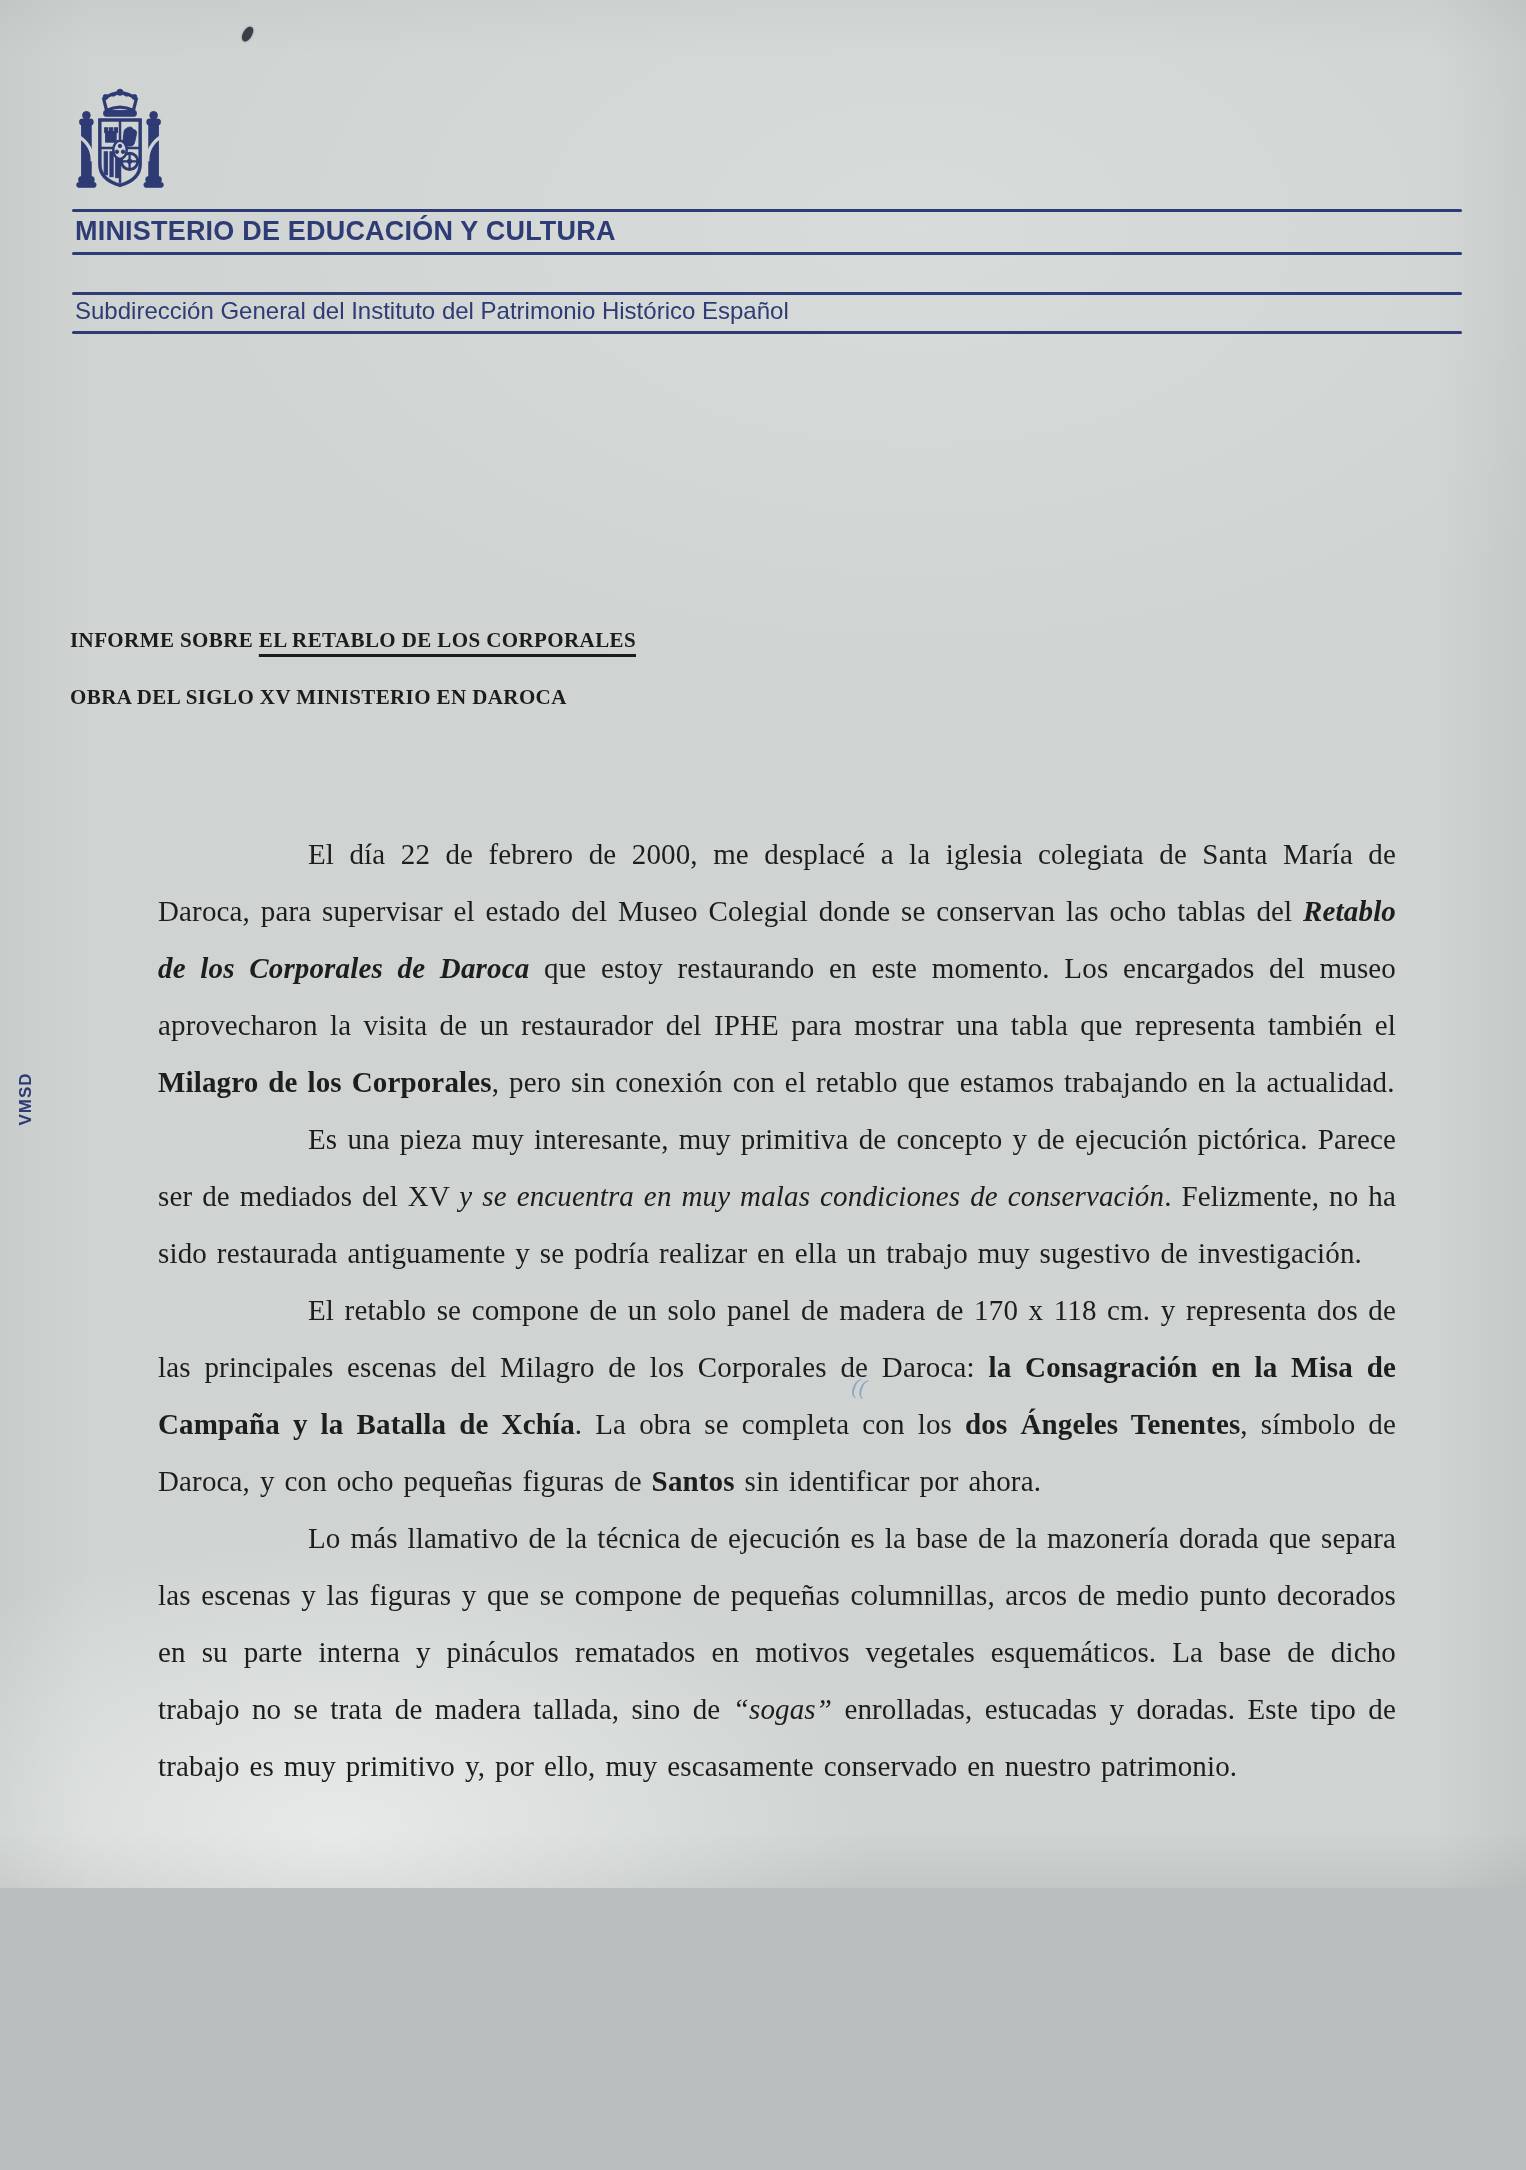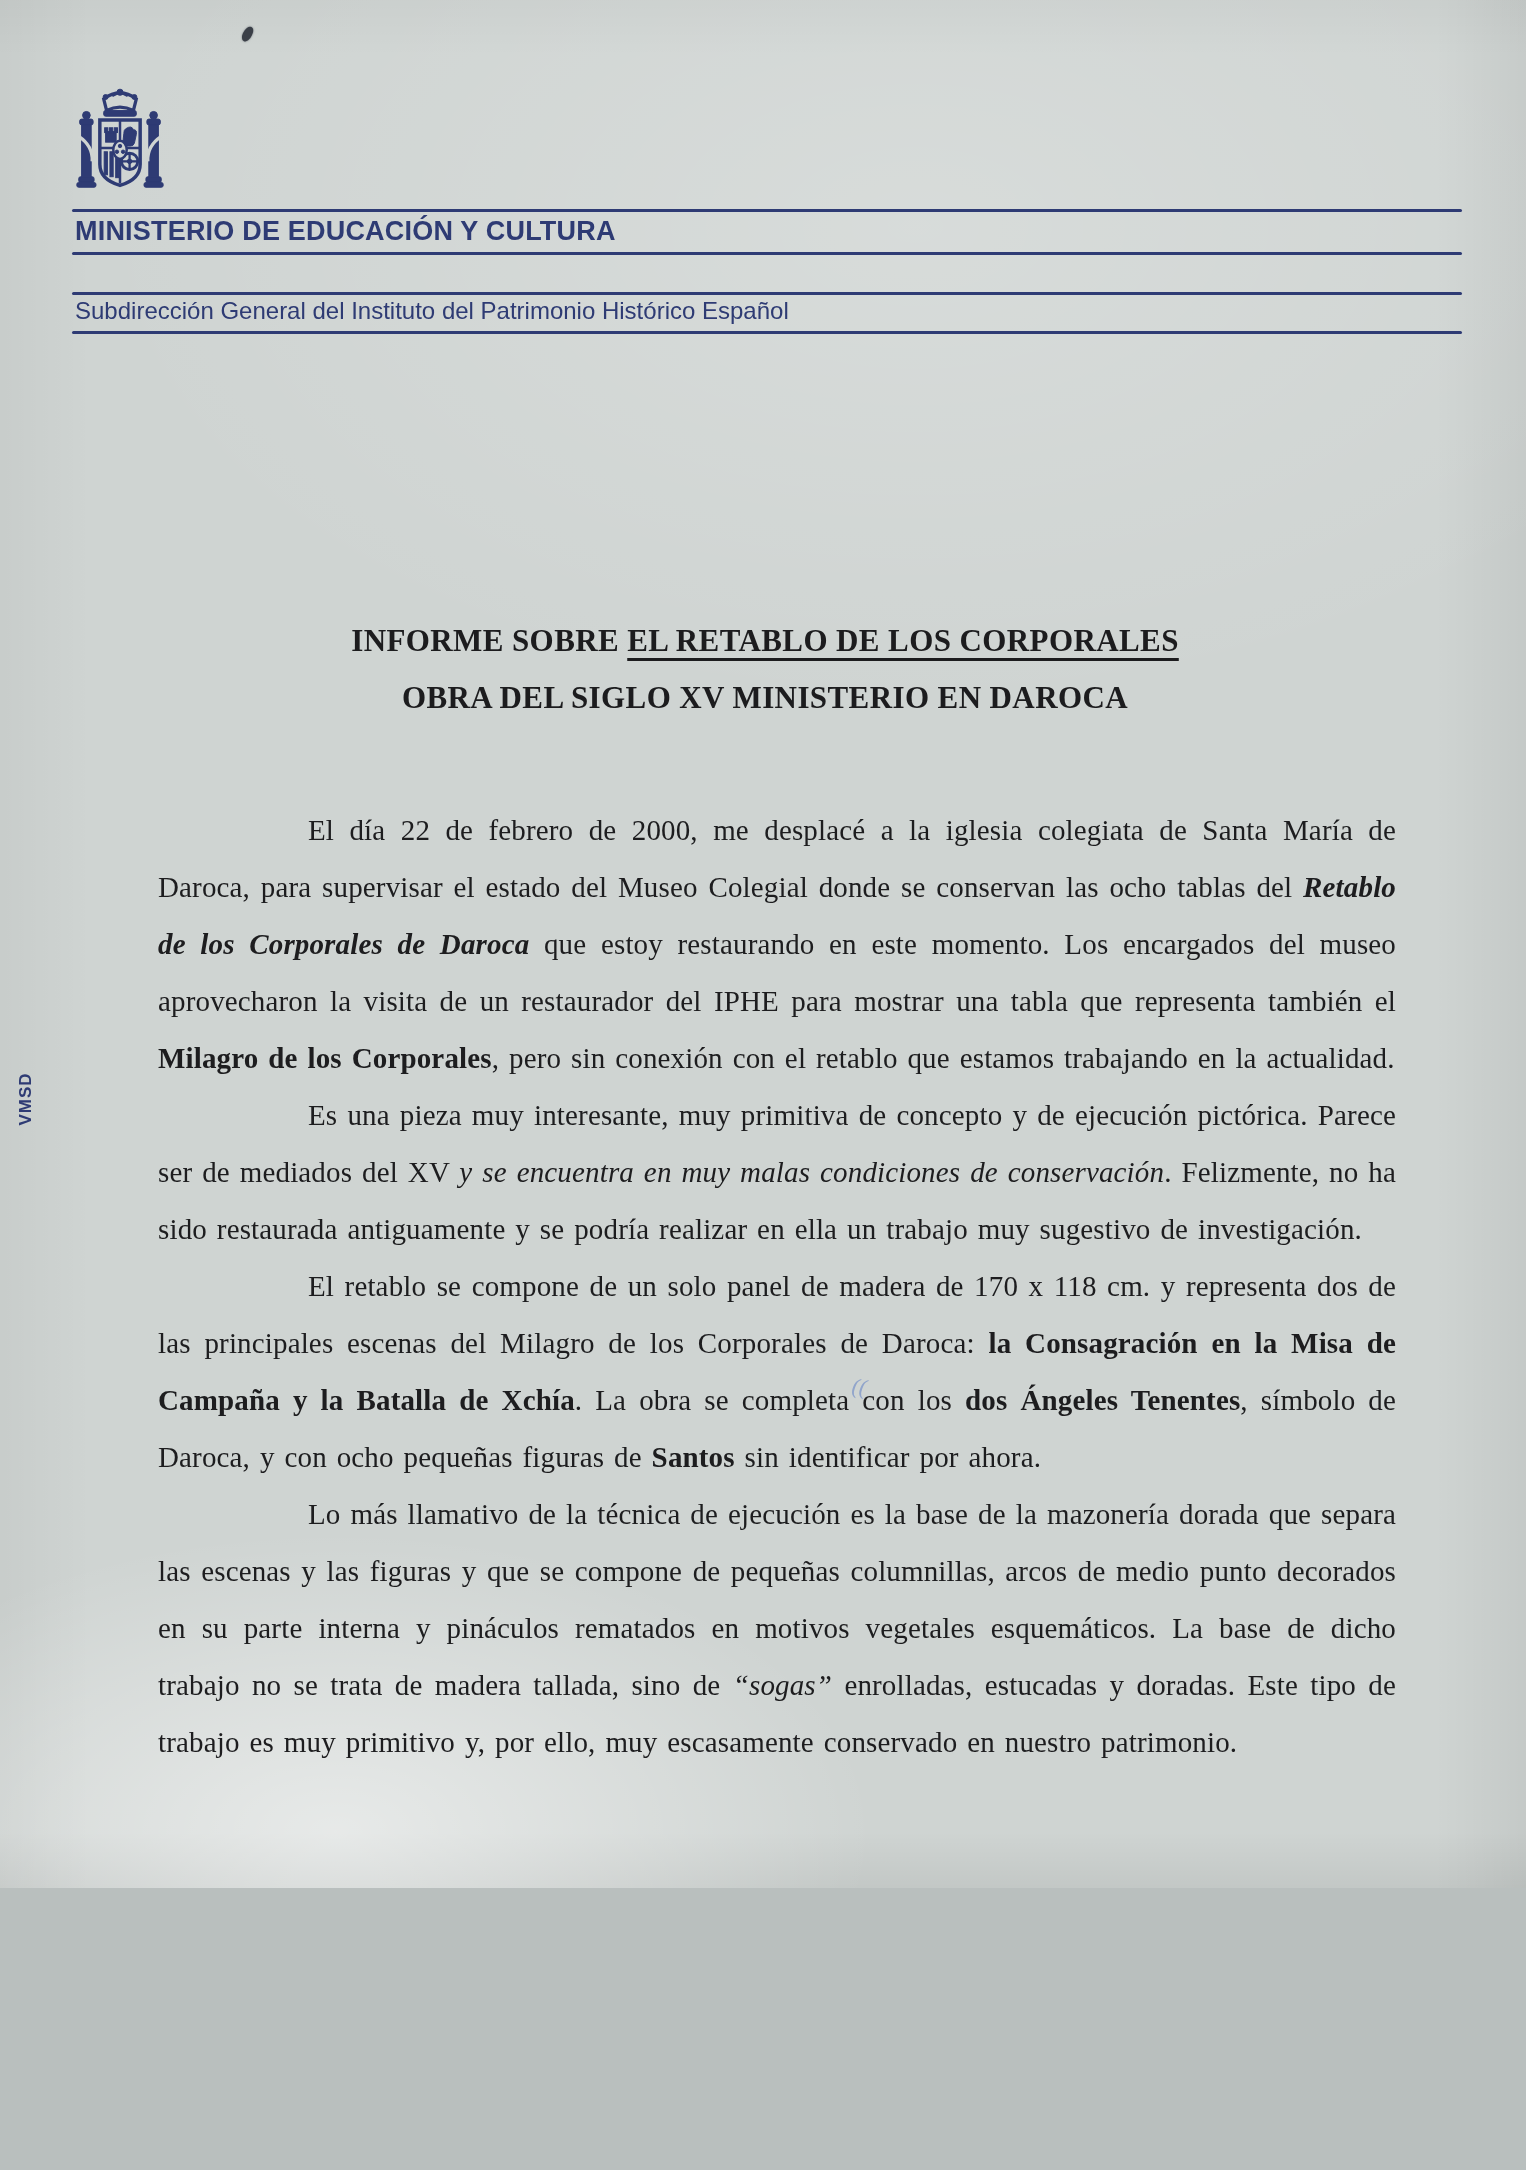--- a/index.html
+++ b/index.html
@@ -42,28 +42,28 @@
     font-family:"Liberation Sans", sans-serif;
     font-size:17px;font-weight:bold;color:#2e3b74;
     letter-spacing:1px;
     transform:rotate(-90deg);
     transform-origin:center;
     width:70px;text-align:center;
   }
   
   .title{
     position:absolute;left:70px;top:612px;width:1390px;
-    text-align:center;color:#1c1c1e;
-    font-weight:bold;font-size:31px;line-height:57px;
+    color:#1c1c1e;
+    font-weight:bold;font-size:21px;line-height:57px;
     letter-spacing:0.4px;
   }
   .title .u{text-decoration:underline;text-decoration-thickness:2.5px;text-underline-offset:7px;}
   
   .doc-body{
-    position:absolute;left:158px;top:802px;width:1238px;
+    position:absolute;left:158px;top:826px;width:1238px;
     font-size:29px;line-height:57px;
     text-align:justify;
     color:#1d1d1f;
     word-spacing:2.5px;
     letter-spacing:0.15px;
   }
   .doc-body p{margin:0;text-indent:150px;}
   
   .speck{
     position:absolute;left:243px;top:26px;width:9px;height:16px;

